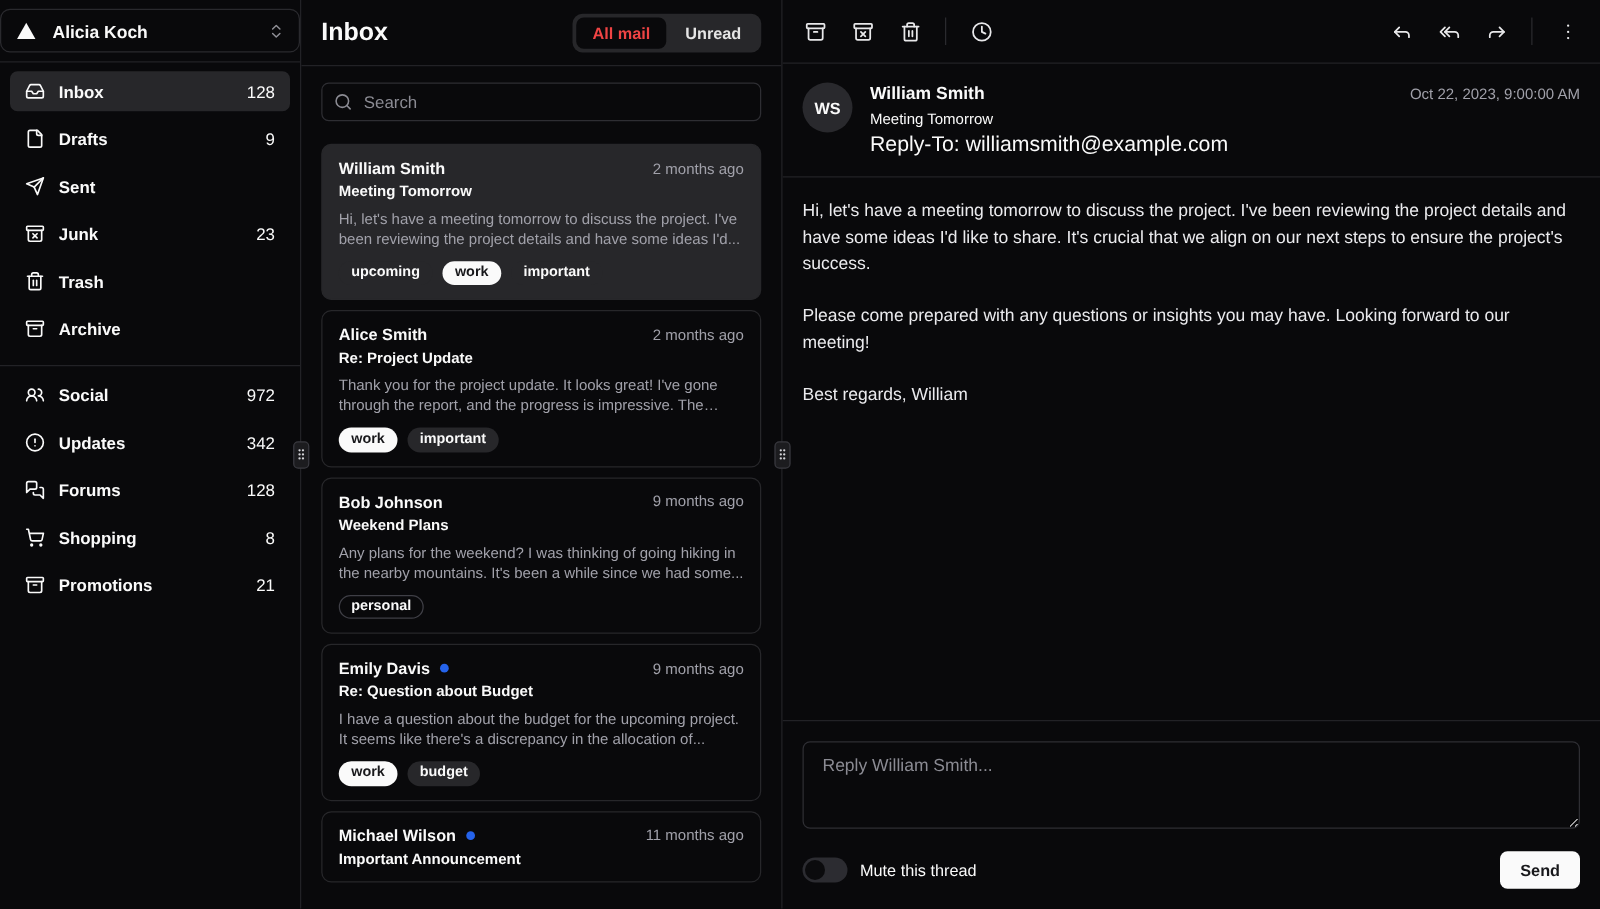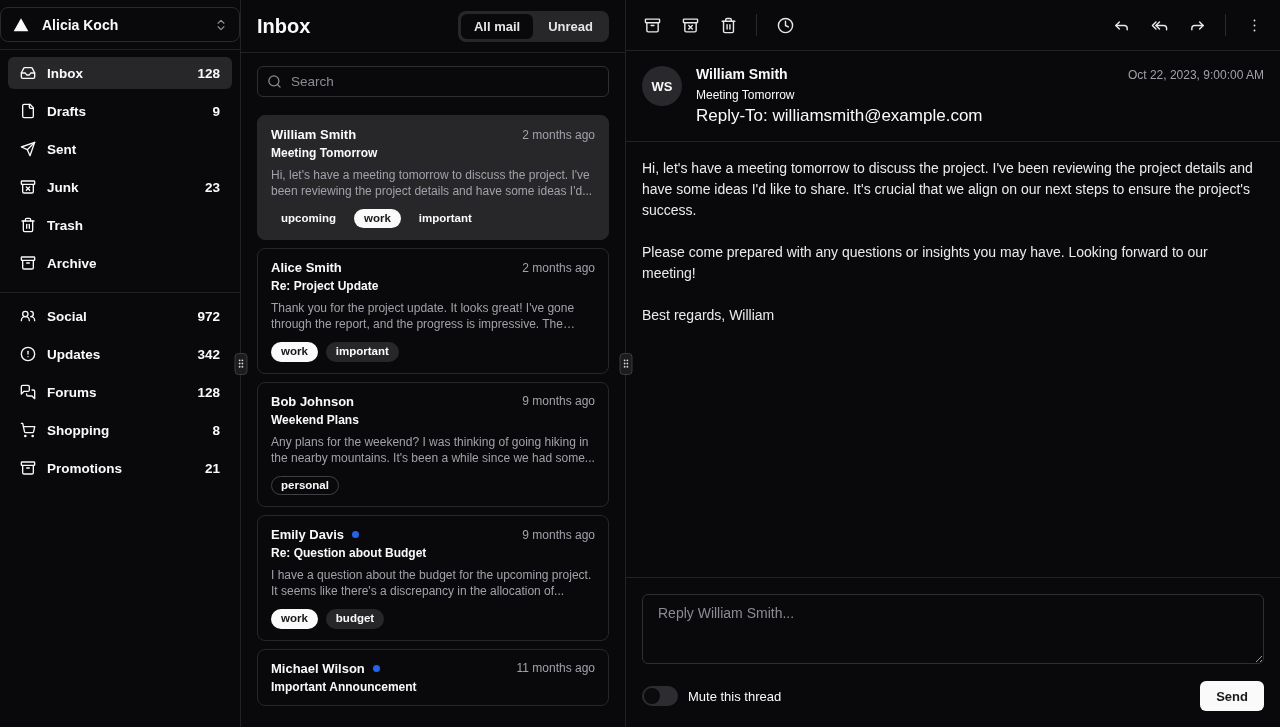--- a/index.html
+++ b/index.html
@@ -14,36 +14,36 @@
   
   .sidebar{width:240px;flex-shrink:0;display:flex;flex-direction:column;}
   .side-head{padding:7px 0;}
   .account{width:100%;height:35px;border:1px solid #2a2a2e;border-radius:8px;display:flex;
            align-items:center;gap:12px;padding:0 11px;font-size:14px;font-weight:700;}
   .acct-caret{margin-left:auto;color:#8f8f96;}
   .nav{padding:7px 8px;display:flex;flex-direction:column;}
   .nav-item{height:32px;margin-bottom:6px;border-radius:6px;padding:0 12px;display:flex;
             align-items:center;gap:11px;font-size:13.5px;font-weight:700;color:#fafafa;text-align:left;}
   .nav-item.selected{background:#27272a;}
-  .nav-count{margin-left:auto;font-weight:700;}
+  .nav-count{margin-left:auto;font-weight:400;}
 
   
   .vdiv{width:1px;background:#222226;position:relative;flex-shrink:0;}
   .grip{position:absolute;top:50%;left:50%;transform:translate(-50%,-50%);width:13px;height:22px;
         border-radius:4px;background:#1c1c1f;border:1px solid #3a3a40;display:flex;align-items:center;
         justify-content:center;color:#d4d4d8;cursor:col-resize;z-index:4;}
 
   
   .listpane{width:384px;flex-shrink:0;display:flex;flex-direction:column;overflow:hidden;}
   .list-head{height:52px;display:flex;align-items:center;justify-content:space-between;
              padding:0 16px;flex-shrink:0;}
   .list-head h1{font-size:20px;font-weight:700;margin:0;}
   .tabs{background:#27272a;border-radius:8px;padding:3px;display:flex;gap:2px;}
   .tab{font-size:13px;font-weight:700;color:#e5e5e5;padding:5px 13px;border-radius:6px;}
-  .tab.active{background:#09090b;color:#e5e5e5;}
+  .tab.active{background:#09090b;color:#ef4444;}
   .searchwrap{padding:13px 16px 0;flex-shrink:0;}
   .search{position:relative;}
   .search input{width:100%;height:31px;background:transparent;border:1px solid #2e2e33;border-radius:6px;
                 padding:0 12px 0 33px;font-size:13.5px;color:#fafafa;font-family:Liberation Sans, sans-serif;outline:none;}
   .search input::placeholder{color:#8b8b93;}
   .s-icon{position:absolute;left:10px;top:8px;color:#8b8b93;}
   .emails{padding:18px 16px 16px;display:flex;flex-direction:column;gap:8px;overflow:hidden;flex:1;}
   .email-card{border:1px solid #27272a;border-radius:8px;padding:11px 13px;display:flex;
               flex-direction:column;cursor:pointer;flex-shrink:0;}
   .email-card.selected{background:#27272a;}

